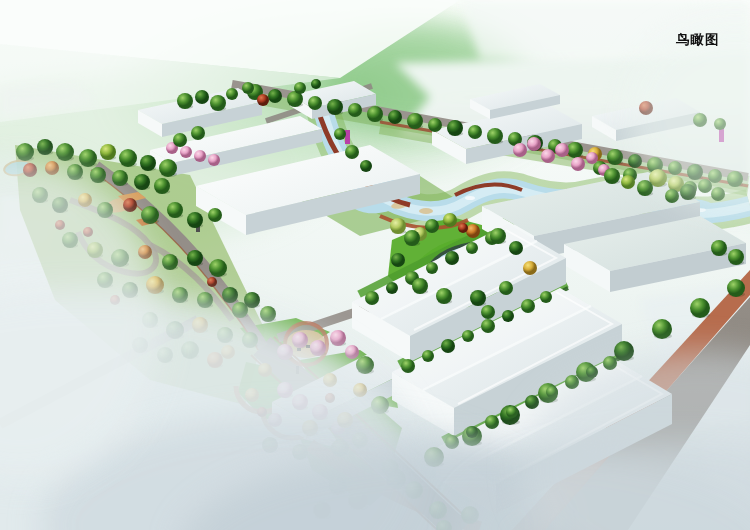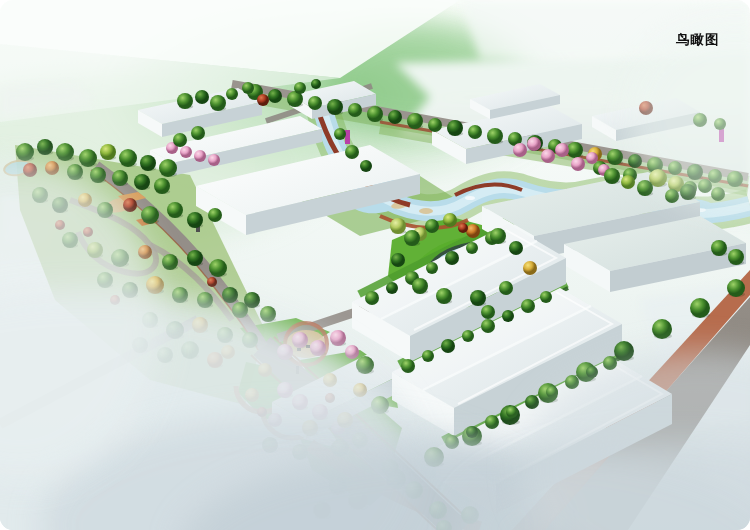--- a/index.html
+++ b/index.html
@@ -1,17 +1,17 @@
 <!DOCTYPE html>
 <html><head>
 <meta charset="utf-8">
 <style>
   html,body{margin:0;padding:0;background:#fff;}
   #stage{position:relative;width:750px;height:530px;overflow:hidden;
-         font-family:"DejaVu Sans","Liberation Sans",sans-serif;border-radius:13px;}
+         font-family:"DejaVu Sans","Liberation Sans",sans-serif;}
   #stage svg{position:absolute;left:0;top:0;display:block;}
   .title-label{position:absolute;left:676px;top:31px;font-size:13.5px;font-weight:bold;
                color:#111;letter-spacing:1px;white-space:nowrap;}
 </style>
 </head>
 <body>
 
 <div id="stage">
 <svg width="750" height="530" viewBox="0 0 750 530">
   <defs>

